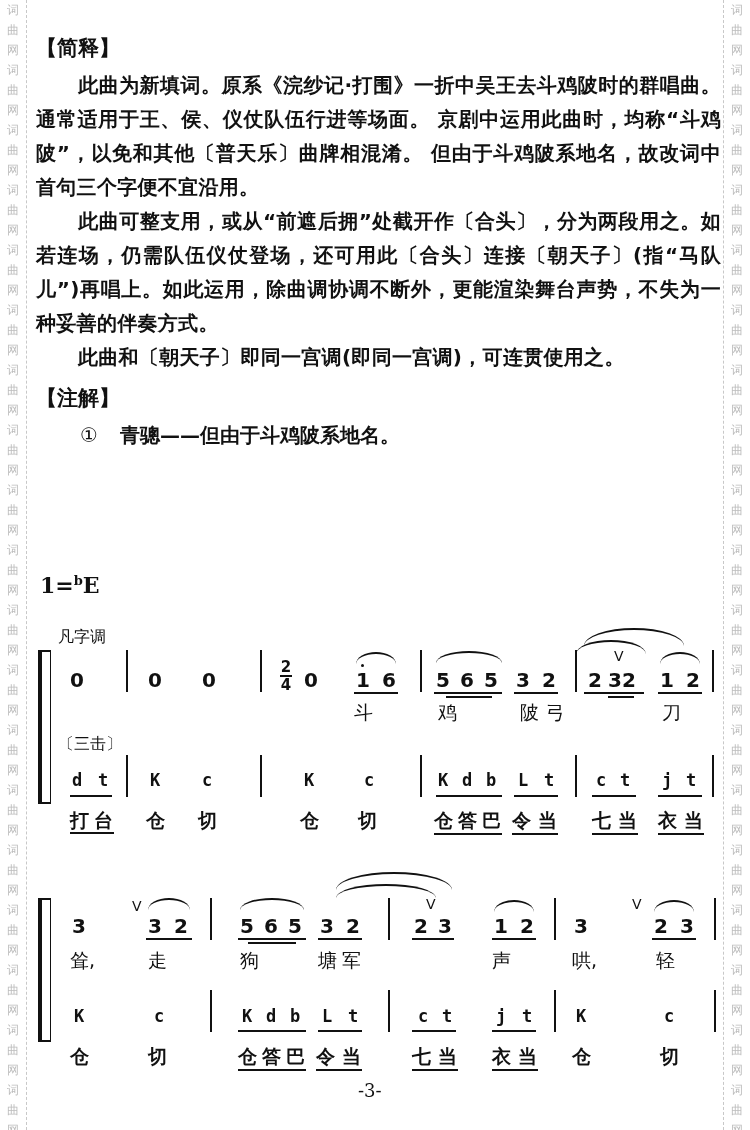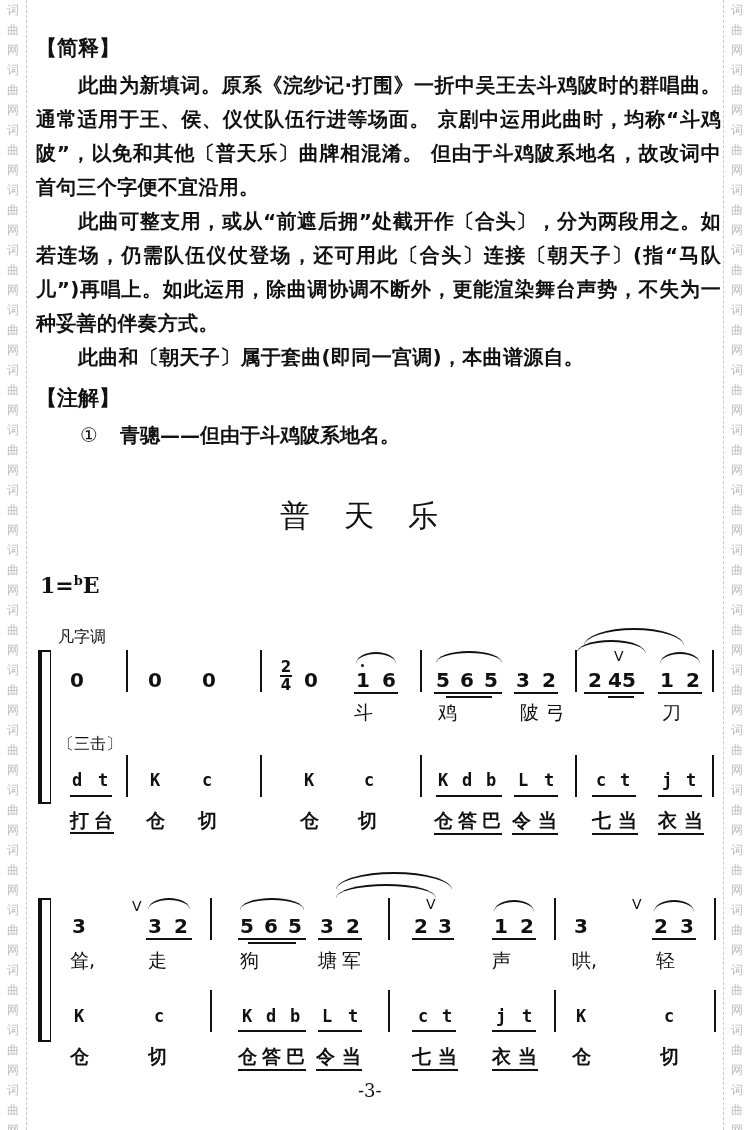--- a/index.html
+++ b/index.html
@@ -283,29 +283,28 @@
   </div>
 
 <div class="page">
 
   <div class="heading" style="left:0;top:34px;">【简释】</div>
 
   <div class="para" style="top:204px;"><span class="indent"></span><span>此曲可整支用，或从“前遮后拥”处截开作〔合头〕，分为两段用之。如若连场，仍需队伍仪仗登场，还可用此〔合头〕连接〔朝天子〕(指“马队儿”)再唱上。如此运用，除曲调协调不断外，更能渲染舞台声势，不失为一种妥善的伴奏方式。</span></div>
 
   <div class="para" style="top:68px;"><span class="indent"></span><span>此曲为新填词。原系《浣纱记·打围》一折中吴王去斗鸡陂时的群唱曲。通常适用于王、侯、仪仗队伍行进等场面。 京剧中运用此曲时，均称“斗鸡陂”，以免和其他〔普天乐〕曲牌相混淆。 但由于斗鸡陂系地名，故改词中首句三个字便不宜沿用。</span></div>
 
-  <div class="para" style="top:340px;"><span class="indent"></span><span>此曲和〔朝天子〕属于套曲(即同一宫调)，本曲谱源自。</span></div>
+  <div class="para" style="top:340px;"><span class="indent"></span><span>此曲和〔朝天子〕即同一宫调(即同一宫调)，可连贯使用之。</span></div>
 
   <div class="heading" style="left:0;top:384px;">【注解】</div>
 
   <div class="note">
     <span class="num">①</span><span>青骢——但由于斗鸡陂系地名。</span>
   </div>
 
-  <div class="title">普天乐</div>
 
   <div class="key">
     <span>1=</span><sup>b</sup><span>E</span>
   </div>
 
   <div class="score" style="top:0;">
     <div class="bracket" style="left:2px;top:650px;height:150px;"></div>
     <div class="small-label" style="left:22px;top:627px;">凡字调</div>
     <div class="small-label" style="left:22px;top:734px;">〔三击〕</div>
 
@@ -336,21 +335,21 @@
     <div class="n" style="left:424px;top:668px;">6</div>
     <div class="n" style="left:448px;top:668px;">5</div>
     <div class="n" style="left:480px;top:668px;">3</div>
     <div class="n" style="left:506px;top:668px;">2</div>
     <div class="ul" style="left:398px;top:692px;width:68px;"></div>
     <div class="ul thin" style="left:410px;top:696px;width:46px;"></div>
     <div class="ul" style="left:478px;top:692px;width:44px;"></div>
     <div class="slur" style="left:400px;top:651px;width:66px;"></div>
 
     <div class="n" style="left:552px;top:668px;">2</div>
-    <div class="n" style="left:572px;top:668px;">45</div>
+    <div class="n" style="left:572px;top:668px;">32</div>
     <div class="n" style="left:624px;top:668px;">1</div>
     <div class="n" style="left:650px;top:668px;">2</div>
     <div class="ul" style="left:548px;top:692px;width:60px;"></div>
     <div class="ul thin" style="left:572px;top:696px;width:26px;"></div>
     <div class="ul" style="left:622px;top:692px;width:44px;"></div>
     <div class="slur" style="left:624px;top:652px;width:40px;"></div>
     <div class="breath" style="left:578px;top:648px;">V</div>
     <div class="slur" style="left:548px;top:628px;width:100px;height:16px;"></div>
     <div class="slur" style="left:540px;top:640px;width:70px;height:12px;"></div>
 

